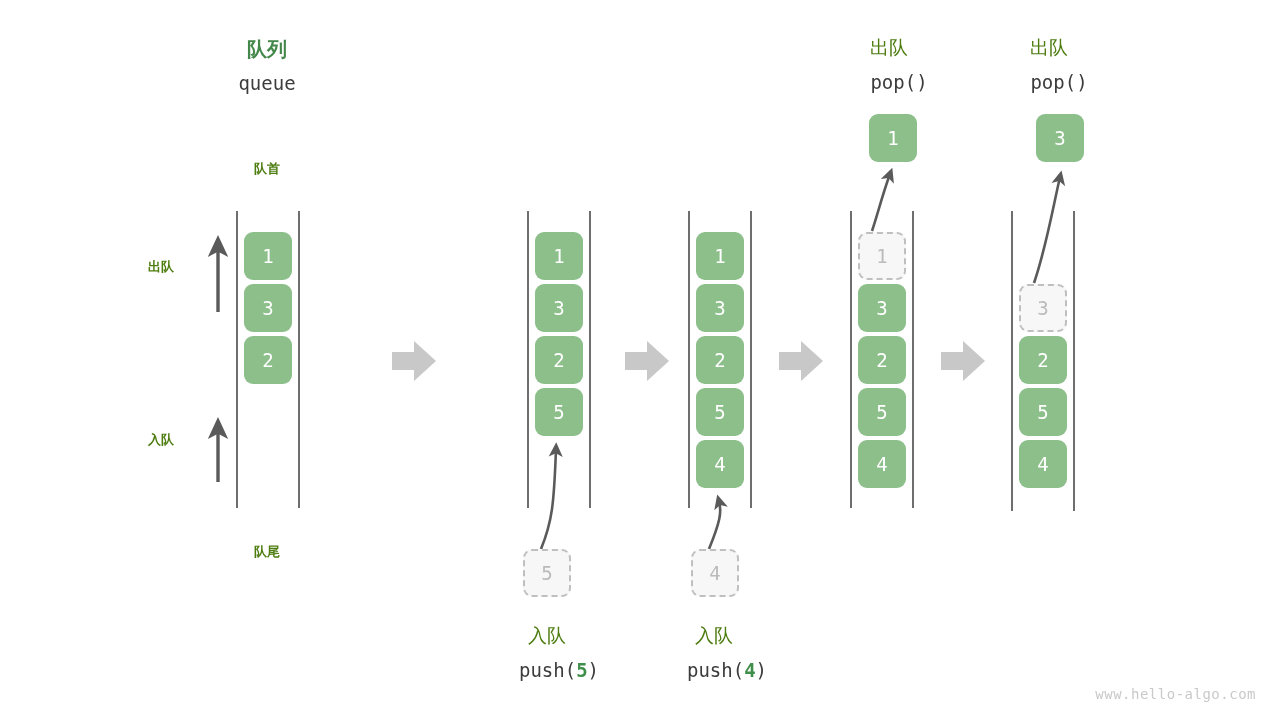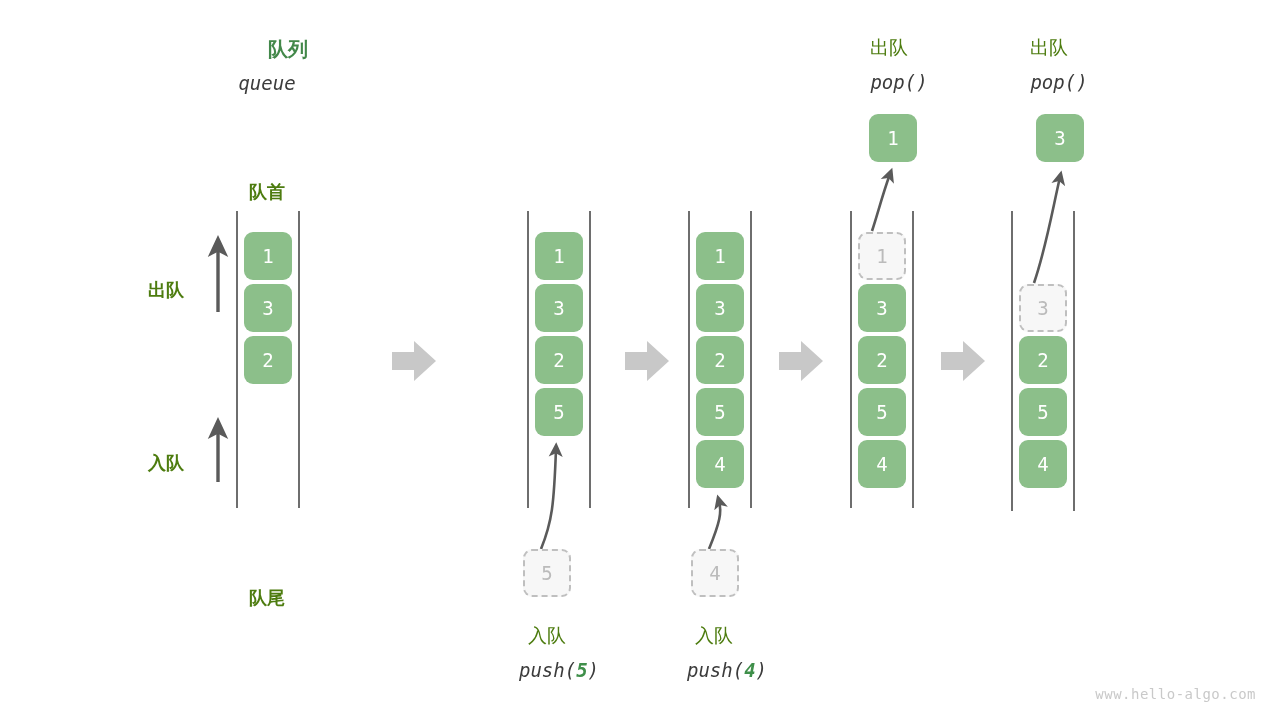--- a/index.html
+++ b/index.html
@@ -5,24 +5,24 @@
   html,body{margin:0;padding:0;}
   body{
     width:1280px;height:720px;background:#ffffff;overflow:hidden;
     font-family:"Liberation Sans","DejaVu Sans",sans-serif;
     position:relative;
   }
   #stage{position:absolute;left:0;top:0;width:1280px;height:720px;}
   svg#canvas{position:absolute;left:0;top:0;width:1280px;height:720px;}
 
   .lbl{position:absolute;white-space:nowrap;color:#4d7c0f;}
-  .lbl-cn{font-size:18px;font-weight:bold;margin-top:20px;}
+  .lbl-cn{font-size:13px;font-weight:bold;}
   .lbl-cn-reg{font-size:19px;font-weight:normal;}
-  .lbl-mono{font-family:"DejaVu Sans Mono","Liberation Mono",monospace;font-size:19px;color:#3c3c3c;font-style:italic;}
-  .title-green{font-size:20px;font-weight:bold;color:#43884a;margin-left:21px;}
+  .lbl-mono{font-family:"DejaVu Sans Mono","Liberation Mono",monospace;font-size:19px;color:#3c3c3c;}
+  .title-green{font-size:20px;font-weight:bold;color:#43884a;}
   .ctr{transform:translateX(-50%);text-align:center;}
   .accent{color:#3f8f4a;font-weight:bold;}
   .watermark{
     position:absolute;right:24px;bottom:18px;
     font-family:"DejaVu Sans Mono","Liberation Mono",monospace;
     font-size:14px;color:#c9c9c9;letter-spacing:.5px;
   }
 
   
   .cell{
@@ -106,21 +106,21 @@
     </g>
     <g>
       <path d="M1034,283 C1046,248 1052,212 1060,177" fill="none" stroke="#5a5a5a" stroke-width="2.6" marker-end="url(#ah2)"></path>
     </g>
   </svg>
 
   <div class="lbl title-green ctr" style="left:267px;top:36px;">队列</div>
   <div class="lbl lbl-mono ctr" style="left:267px;top:72px;">queue</div>
 
   <div class="lbl lbl-cn ctr" style="left:267px;top:160px;">队首</div>
-  <div class="lbl lbl-cn ctr" style="left:267px;top:566px;font-family:Liberation Serif, serif;">队尾</div>
+  <div class="lbl lbl-cn ctr" style="left:267px;top:543px;font-family:Liberation Serif, serif;">队尾</div>
 
   <div class="lbl lbl-cn" style="left:148px;top:258px;">出队</div>
   <div class="lbl lbl-cn" style="left:148px;top:431px;">入队</div>
 
   <div class="lbl lbl-cn-reg ctr" style="left:889px;top:35px;">出队</div>
   <div class="lbl lbl-mono ctr" style="left:899px;top:71px;">pop()</div>
 
   <div class="lbl lbl-cn-reg ctr" style="left:1049px;top:35px;">出队</div>
   <div class="lbl lbl-mono ctr" style="left:1059px;top:71px;">pop()</div>
 

